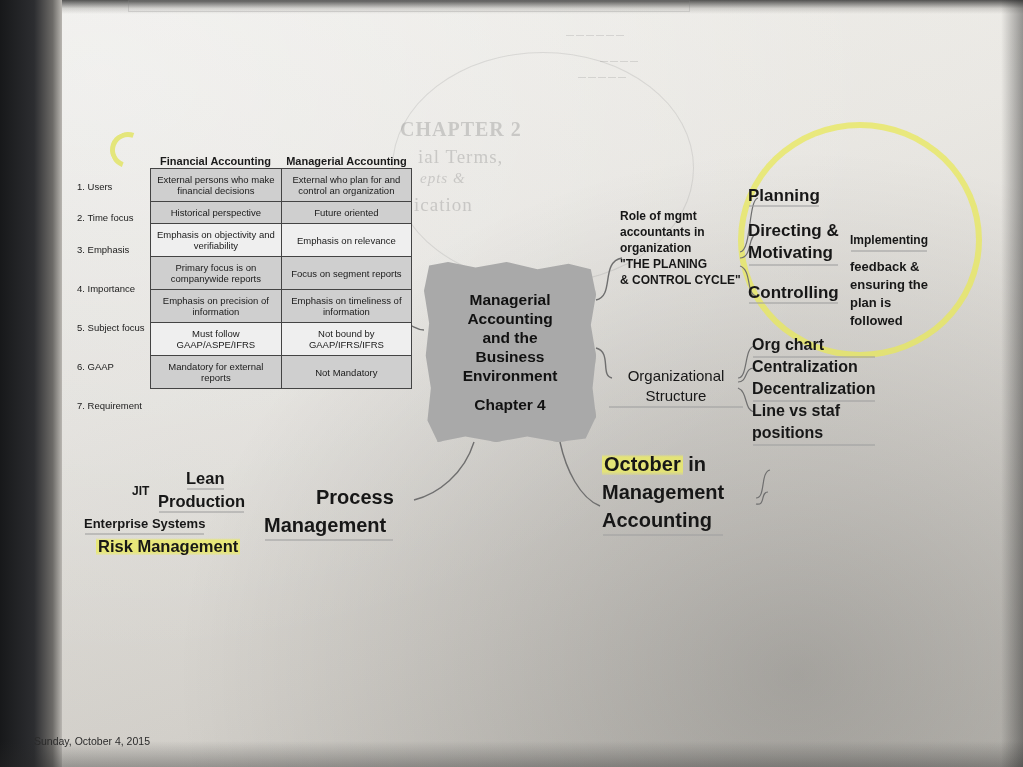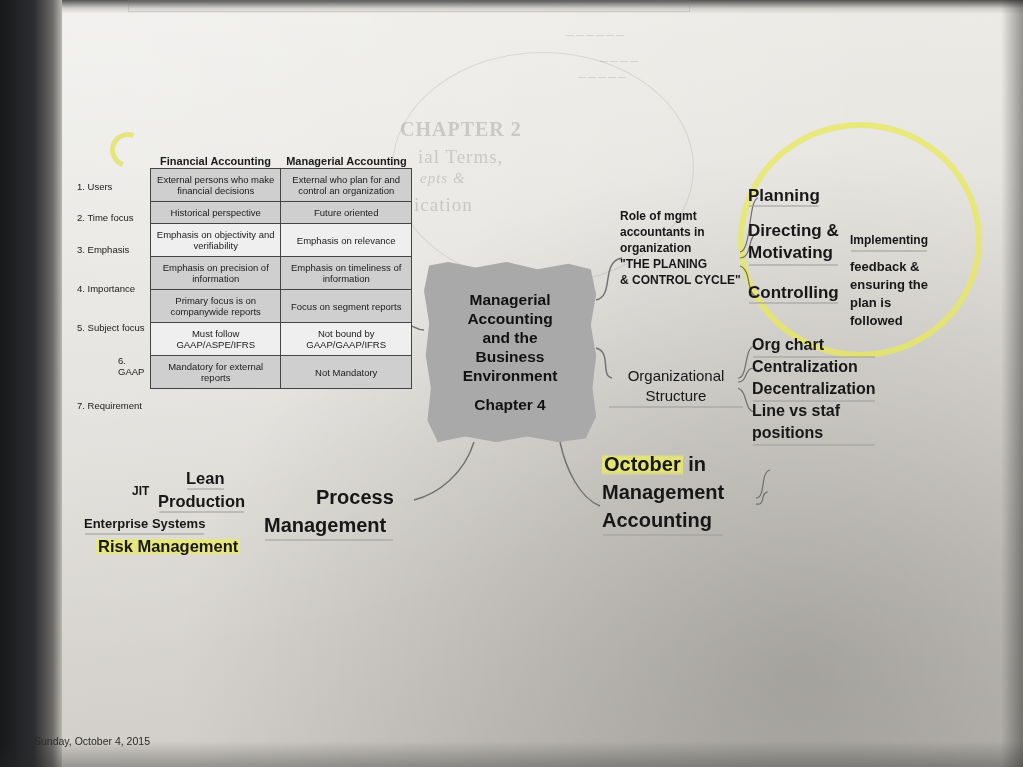--- a/index.html
+++ b/index.html
@@ -239,49 +239,49 @@
     <span>Financial Accounting</span>
     <span>Managerial Accounting</span>
   </div>
 
   <div class="row-labels">
     <div style="height:37px;">1. Users</div>
     <div style="height:25px;">2. Time focus</div>
     <div style="height:39px;">3. Emphasis</div>
     <div style="height:39px;">4. Importance</div>
     <div style="height:38px;">5. Subject focus</div>
-    <div style="height:40px;margin-left:41px;">6. GAAP</div>
+    <div style="height:40px;">6. GAAP</div>
     <div style="height:38px;">7. Requirement</div>
   </div>
 
   <table id="cmp-table">
     <tbody>
         <tr class="shade">
       <td>External persons who make financial decisions</td>
       <td>External who plan for and control an organization</td>
     </tr>
     <tr class="shade">
       <td>Historical perspective</td>
       <td>Future oriented</td>
     </tr>
     <tr class="plain">
       <td>Emphasis on objectivity and verifiability</td>
       <td>Emphasis on relevance</td>
     </tr>
     <tr class="shade">
+      <td>Primary focus is on companywide reports</td>
+      <td>Focus on segment reports</td>
+    </tr>
+    <tr class="shade">
       <td>Emphasis on precision of information</td>
       <td>Emphasis on timeliness of information</td>
     </tr>
-    <tr class="shade">
-      <td>Primary focus is on companywide reports</td>
-      <td>Focus on segment reports</td>
-    </tr>
     <tr class="plain">
       <td>Must follow GAAP/ASPE/IFRS</td>
-      <td>Not bound by GAAP/GAAP/IFRS</td>
+      <td>Not bound by GAAP/IFRS/IFRS</td>
     </tr>
     <tr class="shade">
       <td>Mandatory for external reports</td>
       <td>Not Mandatory</td>
     </tr>
   </tbody>
     </table>
 
   <div id="center-node">
     <div>Managerial</div>

